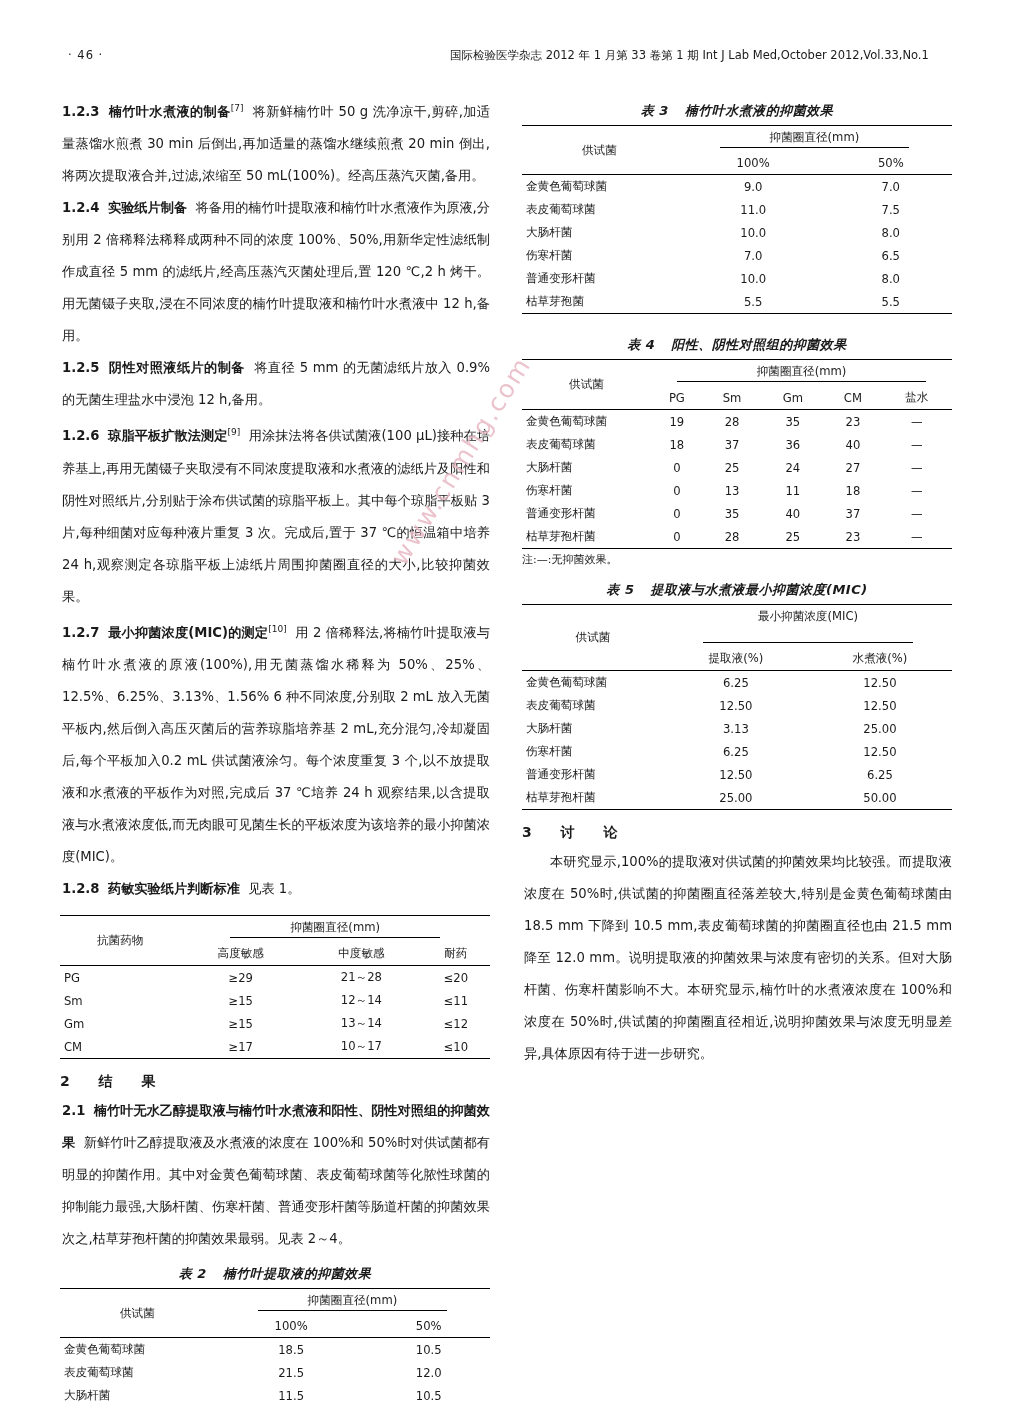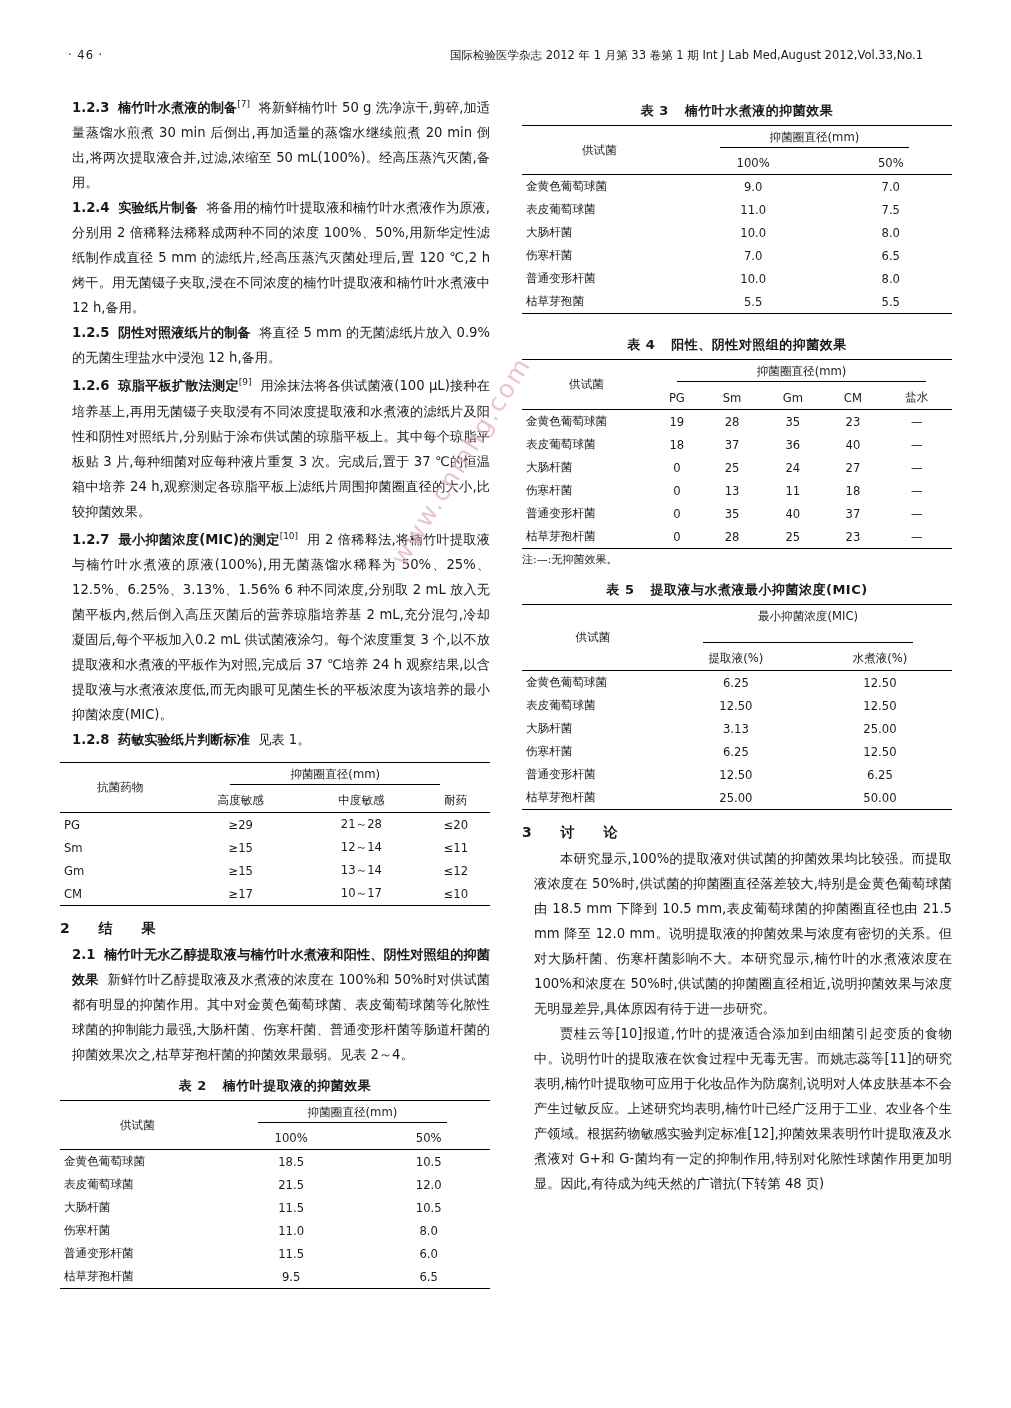--- a/index.html
+++ b/index.html
@@ -21,23 +21,23 @@
   .header .jtitle { position:absolute; left:390px; top:0; white-space:nowrap; }
 
   
   .col {
     position:absolute; top:92px; width:430px;
   }
   .col-left { left:60px; }
   .col-right { left:522px; }
 
   p.body {
-    margin:0 0 0 12px;
+    margin:0 0 0 2px;
     font-size:13.2px;
-    line-height:25px;
+    line-height:32px;
     text-align:justify;
     text-justify:inter-ideograph;
     text-indent:0;
   }
   p.ind { text-indent:26px; }
   .sec-num { font-weight:bold; }
   .sup { font-size:9px; vertical-align:super; }
 
   h3.secheading {
     margin:14px 0 4px 0;
@@ -47,20 +47,21 @@
   }
 
   
   .tbl-wrap { margin:10px 0 14px 0; }
   .tbl-caption {
     text-align:center;
     font-size:13px;
     font-weight:bold;
     margin-bottom:5px;
     letter-spacing:0.5px;
+    font-style:italic;
   }
   .tbl-caption .num { margin-right:16px; font-weight:bold; }
   table.data {
     border-collapse:collapse;
     width:100%;
     font-size:11.6px;
   }
   table.data td, table.data th {
     padding:4px 2px;
     font-weight:normal;
@@ -90,21 +91,21 @@
     pointer-events:none;
   }
 </style>
 </head>
 <body>
 
 <div class="page">
 
   <div class="header">
     <span class="folio">· 46 ·</span>
-    <span class="jtitle">国际检验医学杂志 2012 年 1 月第 33 卷第 1 期   Int J Lab Med,August 2012,Vol.33,No.1</span>
+    <span class="jtitle">国际检验医学杂志 2012 年 1 月第 33 卷第 1 期   Int J Lab Med,October 2012,Vol.33,No.1</span>
   </div>
 
   <div class="col col-left">
 
     <p class="body"><span class="sec-num">1.2.3</span>&nbsp;&nbsp;<span class="sec-num">楠竹叶水煮液的制备</span><span class="sup">[7]</span>&nbsp;&nbsp;<span>将新鲜楠竹叶 50 g 洗净凉干,剪碎,加适量蒸馏水煎煮 30 min 后倒出,再加适量的蒸馏水继续煎煮 20 min 倒出,将两次提取液合并,过滤,浓缩至 50 mL(100%)。经高压蒸汽灭菌,备用。</span></p>
 
     <p class="body"><span class="sec-num">1.2.4</span>&nbsp;&nbsp;<span class="sec-num">实验纸片制备</span>&nbsp;&nbsp;<span>将备用的楠竹叶提取液和楠竹叶水煮液作为原液,分别用 2 倍稀释法稀释成两种不同的浓度 100%、50%,用新华定性滤纸制作成直径 5 mm 的滤纸片,经高压蒸汽灭菌处理后,置 120 ℃,2 h 烤干。用无菌镊子夹取,浸在不同浓度的楠竹叶提取液和楠竹叶水煮液中 12 h,备用。</span></p>
 
     <p class="body"><span class="sec-num">1.2.5</span>&nbsp;&nbsp;<span class="sec-num">阴性对照液纸片的制备</span>&nbsp;&nbsp;<span>将直径 5 mm 的无菌滤纸片放入 0.9%的无菌生理盐水中浸泡 12 h,备用。</span></p>
 
@@ -383,19 +384,18 @@
             <td>25.00</td>
             <td>50.00</td>
           </tr>
         </tbody>
       </table>
     </div>
 
     <h3 class="secheading" style="">3  讨    论</h3>
 
     <p class="body ind">本研究显示,100%的提取液对供试菌的抑菌效果均比较强。而提取液浓度在 50%时,供试菌的抑菌圈直径落差较大,特别是金黄色葡萄球菌由 18.5 mm 下降到 10.5 mm,表皮葡萄球菌的抑菌圈直径也由 21.5 mm 降至 12.0 mm。说明提取液的抑菌效果与浓度有密切的关系。但对大肠杆菌、伤寒杆菌影响不大。本研究显示,楠竹叶的水煮液浓度在 100%和浓度在 50%时,供试菌的抑菌圈直径相近,说明抑菌效果与浓度无明显差异,具体原因有待于进一步研究。</p>
-    <p class="body ind">贾桂云等[10]报道,竹叶的提液适合添加到由细菌引起变质的食物中。说明竹叶的提取液在饮食过程中无毒无害。而姚志蕊等[11]的研究表明,楠竹叶提取物可应用于化妆品作为防腐剂,说明对人体皮肤基本不会产生过敏反应。上述研究均表明,楠竹叶已经广泛用于工业、农业各个生产领域。根据药物敏感实验判定标准[12],抑菌效果表明竹叶提取液及水煮液对 G+和 G-菌均有一定的抑制作用,特别对化脓性球菌作用更加明显。因此,有待成为纯天然的广谱抗(下转第 48 页)</p>
 
   </div>
 
   <div class="wm">www.cnmhg.com</div>
 
 </div>
 
 </body></html>

